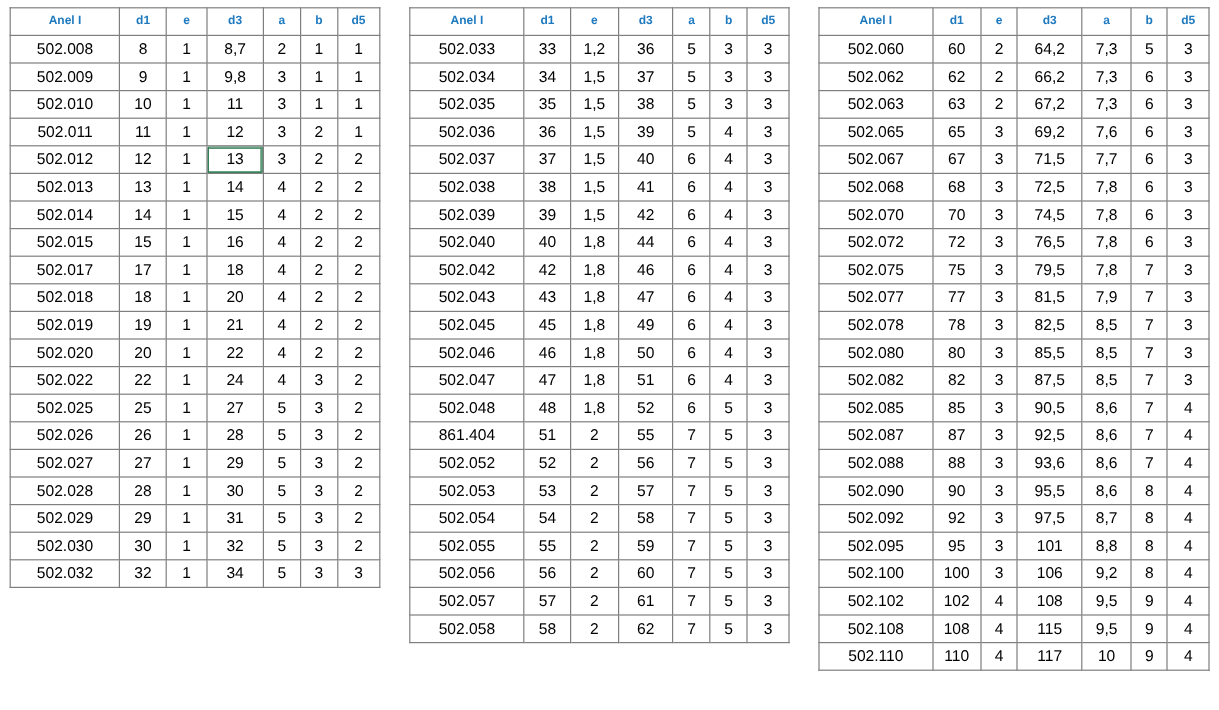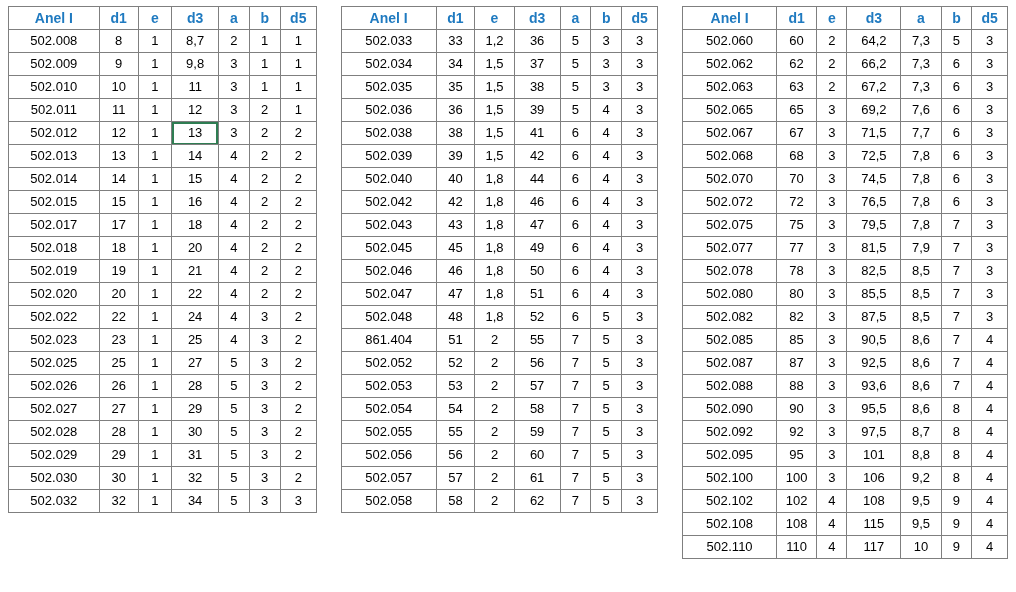--- a/index.html
+++ b/index.html
@@ -31,21 +31,21 @@
     height: 22px;
     line-height: 22px;
     padding: 0 3px;
     text-align: center;
     white-space: nowrap;
     overflow: hidden;
   }
   table.tbl thead th {
     color: #1f7ac0;
     font-weight: bold;
-    font-size: 14px;
+    font-size: 10px;
   }
   table.tbl tbody td.anel {
     text-align: center;
   }
   
   .col-anel { width: 98px; }
   .col-d1   { width: 38px; }
   .col-e    { width: 34px; }
   .col-d3   { width: 48px; }
   .col-a    { width: 30px; }
@@ -198,29 +198,20 @@
         <tr>
           <td class="col-anel anel">502.022</td>
           <td class="col-d1">22</td>
           <td class="col-e">1</td>
           <td class="col-d3">24</td>
           <td class="col-a">4</td>
           <td class="col-b">3</td>
           <td class="col-d5">2</td>
         </tr>
         <tr>
-          <td class="col-anel anel">502.023</td>
-          <td class="col-d1">23</td>
-          <td class="col-e">1</td>
-          <td class="col-d3">25</td>
-          <td class="col-a">4</td>
-          <td class="col-b">3</td>
-          <td class="col-d5">2</td>
-        </tr>
-        <tr>
           <td class="col-anel anel">502.025</td>
           <td class="col-d1">25</td>
           <td class="col-e">1</td>
           <td class="col-d3">27</td>
           <td class="col-a">5</td>
           <td class="col-b">3</td>
           <td class="col-d5">2</td>
         </tr>
         <tr>
           <td class="col-anel anel">502.026</td>
@@ -322,20 +313,29 @@
         <tr>
           <td class="col-anel anel">502.036</td>
           <td class="col-d1">36</td>
           <td class="col-e">1,5</td>
           <td class="col-d3">39</td>
           <td class="col-a">5</td>
           <td class="col-b">4</td>
           <td class="col-d5">3</td>
         </tr>
         <tr>
+          <td class="col-anel anel">502.037</td>
+          <td class="col-d1">37</td>
+          <td class="col-e">1,5</td>
+          <td class="col-d3">40</td>
+          <td class="col-a">6</td>
+          <td class="col-b">4</td>
+          <td class="col-d5">3</td>
+        </tr>
+        <tr>
           <td class="col-anel anel">502.038</td>
           <td class="col-d1">38</td>
           <td class="col-e">1,5</td>
           <td class="col-d3">41</td>
           <td class="col-a">6</td>
           <td class="col-b">4</td>
           <td class="col-d5">3</td>
         </tr>
         <tr>
           <td class="col-anel anel">502.039</td>

